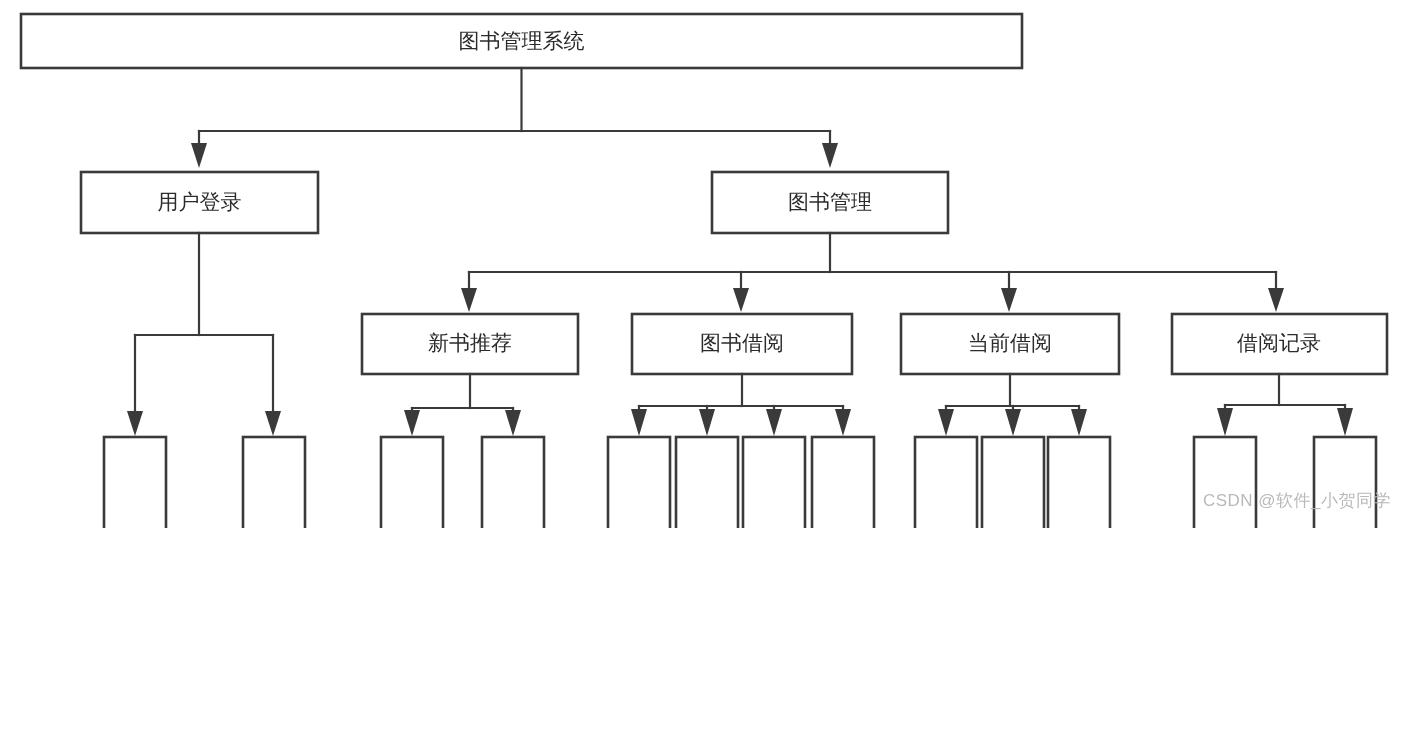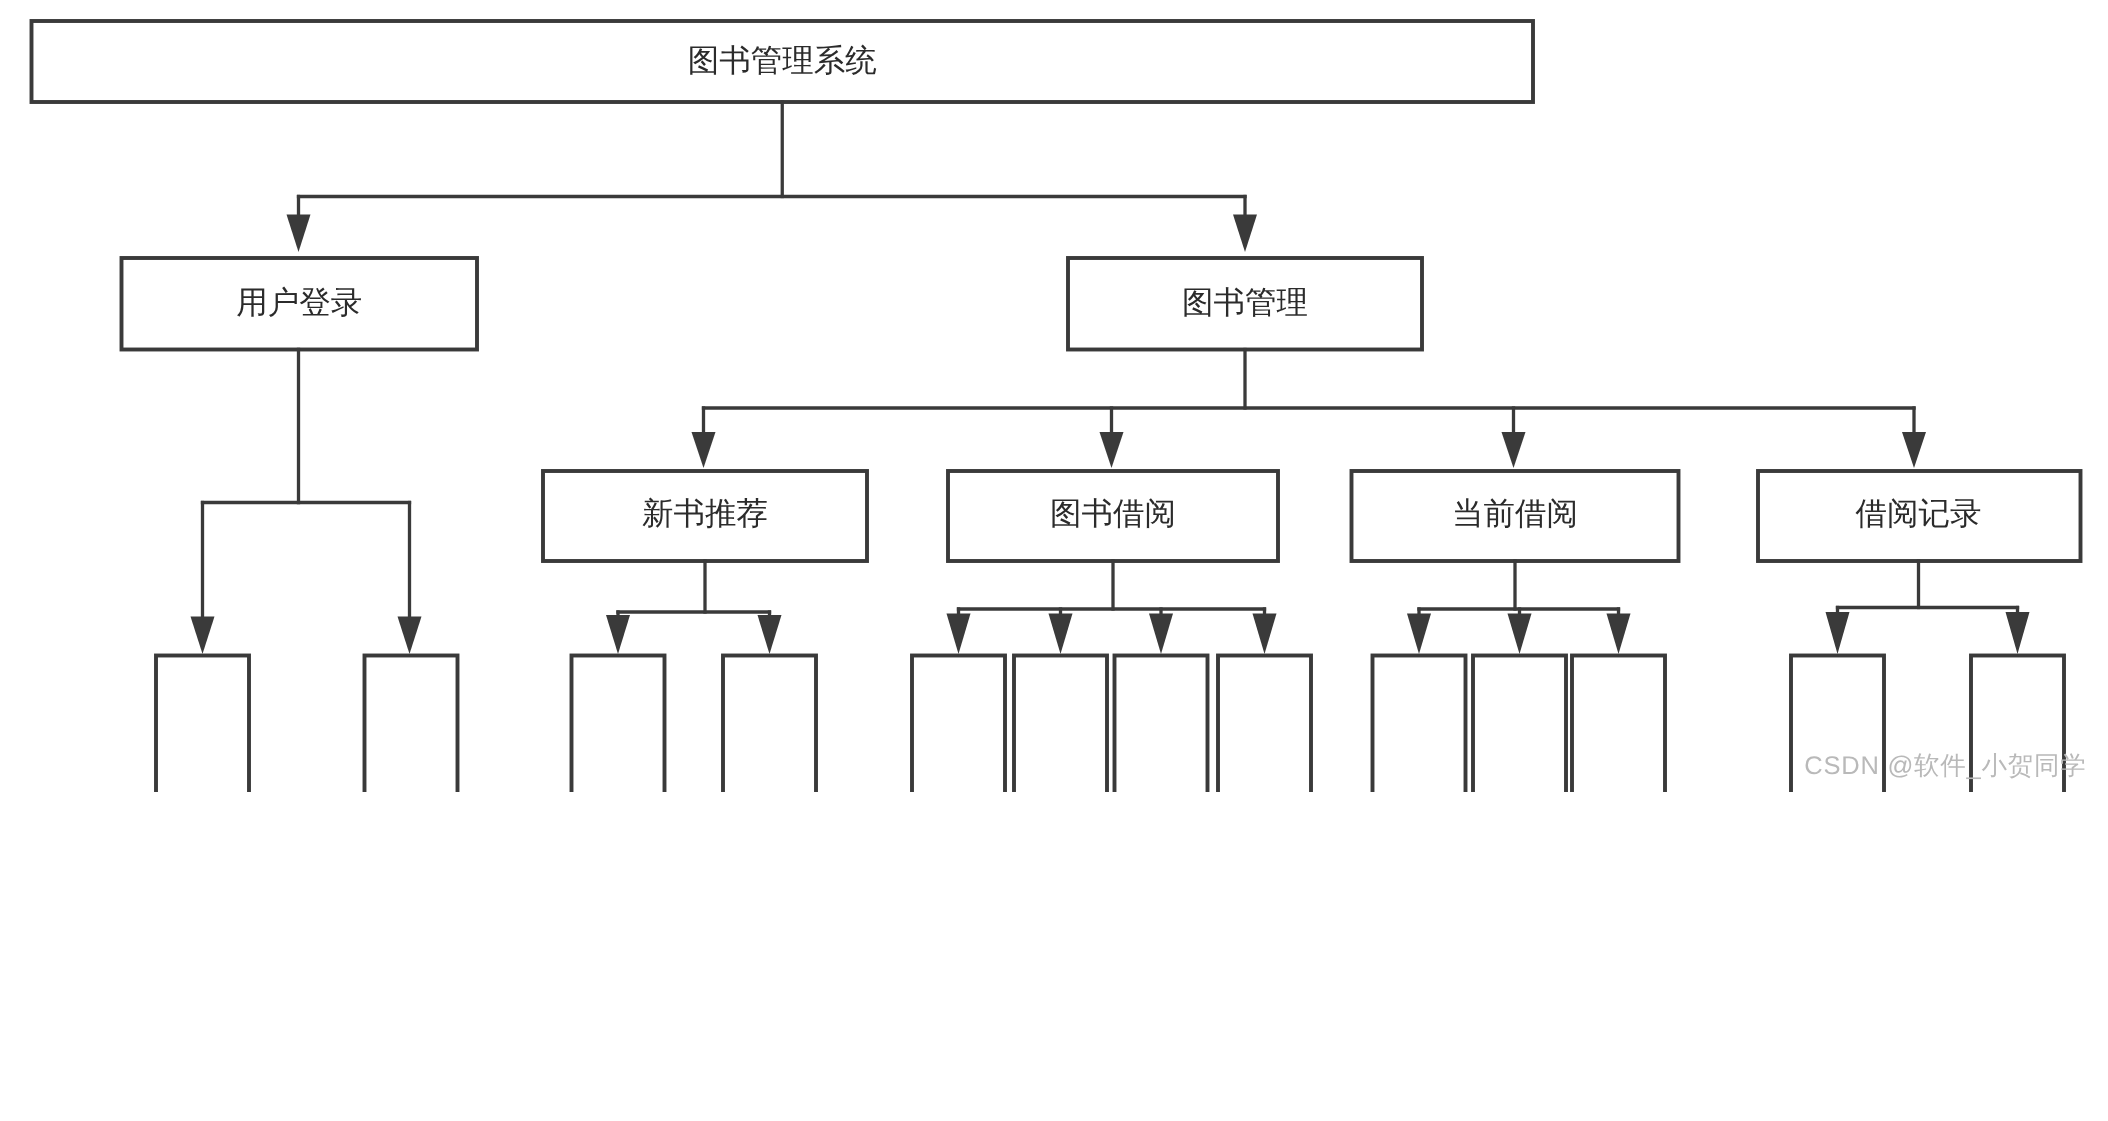--- a/index.html
+++ b/index.html
@@ -57,21 +57,21 @@
     color: #2b2b2b;
     display: flex;
     align-items: flex-start;
     justify-content: center;
     white-space: nowrap;
     pointer-events: none;
   }
   .watermark {
     position: absolute;
     right: 14px;
-    bottom: 6px;
+    bottom: 16px;
     font-family: "Liberation Sans", "DejaVu Sans", sans-serif;
     font-size: 17px;
     color: #b9b9b9;
     letter-spacing: 0.5px;
     white-space: nowrap;
   }
 </style>
 </head>
 <body>
 

